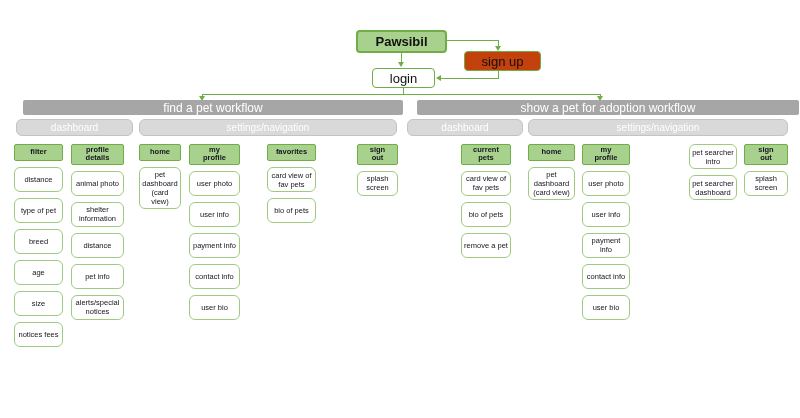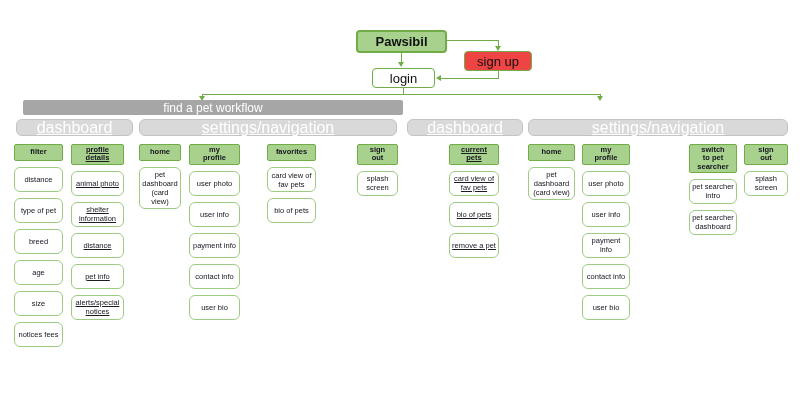--- a/index.html
+++ b/index.html
@@ -7,62 +7,62 @@
     position:relative;width:800px;height:418px;background:#fff;overflow:hidden;
     font-family:"Liberation Sans",sans-serif;color:#1c1c24;
   }
   
   .node{position:absolute;box-sizing:border-box;display:flex;align-items:center;justify-content:center;text-align:center;}
   .root-node{
     left:356px;top:30px;width:91px;height:23px;background:#a9d18e;border:2px solid #70ad47;
     border-radius:4px;font-size:13px;font-weight:600;color:#111;
   }
   .signup-node{
-    left:464px;top:51px;width:68px;height:20px;background:#ef4444;border:1.5px solid #70ad47;
+    left:464px;top:51px;width:77px;height:20px;background:#c2410c;border:1.5px solid #70ad47;
     border-radius:4px;font-size:13px;color:#111;
   }
   .login-node{
     left:372px;top:68px;width:63px;height:20px;background:#fff;border:1.5px solid #70ad47;
     border-radius:4px;font-size:13px;color:#111;
   }
   
   .line{position:absolute;background:#70ad47;}
   .arrow-down{position:absolute;width:0;height:0;border-left:3.5px solid transparent;border-right:3.5px solid transparent;border-top:5px solid #70ad47;}
   .arrow-left{position:absolute;width:0;height:0;border-top:3.5px solid transparent;border-bottom:3.5px solid transparent;border-right:5px solid #70ad47;}
   
   .wf-bar{
     position:absolute;top:100px;height:15px;background:#a6a6a6;border-radius:2px;
     display:flex;align-items:center;justify-content:center;color:#fff;font-size:12px;line-height:1;margin-left:11px;
   }
   .sub-bar{
     position:absolute;top:119px;height:17px;background:#d9d9d9;border:1px solid #c3c3c3;border-radius:6px;
-    box-sizing:border-box;display:flex;align-items:center;justify-content:center;color:#fff;font-size:16px;line-height:1;text-decoration:underline;
+    box-sizing:border-box;display:flex;align-items:center;justify-content:center;color:#fff;font-size:10px;line-height:1;
   }
   
   .col{position:absolute;top:144px;display:flex;flex-direction:column;gap:6px;align-items:stretch;}
   .col-header{
     box-sizing:border-box;min-height:17px;background:#a9d18e;border:1px solid #70ad47;border-radius:2px;
     display:flex;align-items:center;justify-content:center;text-align:center;
     font-size:7.5px;font-weight:700;line-height:1.1;padding:1px 10px;color:#15151f;
   }
   .col-item{
     box-sizing:border-box;min-height:25px;background:#fff;border:1px solid #9ecb82;border-radius:6px;
     display:flex;align-items:center;justify-content:center;text-align:center;
     font-size:7.5px;line-height:1.2;padding:2px 2px;color:#15151f;
   }
   
   .c-l-filter{left:14px;width:49px;}
-  .c-l-profile{left:71px;width:53px;text-decoration:underline;}
+  .c-l-profile{left:71px;width:53px;}
   .c-l-home{left:139px;width:42px;}
   .c-l-myprofile{left:189px;width:51px;}
   .c-l-favorites{left:247px;width:49px;margin-left:20px;}
   .c-l-switch{left:302px;width:49px;}
   .c-l-signout{left:357px;width:41px;}
   .c-r-addpet{left:405px;width:49px;}
-  .c-r-current{left:449px;width:50px;text-decoration:underline;}
+  .c-r-current{left:461px;width:50px;}
   .c-r-home{left:528px;width:47px;}
   .c-r-myprofile{left:582px;width:48px;}
   .c-r-reviews{left:637px;width:46px;}
   .c-r-switch{left:689px;width:48px;}
   .c-r-signout{left:744px;width:44px;}
   
   .b-find{left:12px;width:380px;}
   .b-show{left:406px;width:382px;}
   .sb-l-dash{left:16px;width:117px;}
   .sb-l-set{left:139px;width:258px;}
@@ -90,20 +90,21 @@
   <div class="arrow-left" style="left:436px;top:75px;"></div>
 
   <div class="line" style="left:403px;top:88px;width:1px;height:6px;"></div>
   <div class="line" style="left:202px;top:94px;width:399px;height:1px;"></div>
   <div class="line" style="left:202px;top:94px;width:1px;height:3px;"></div>
   <div class="arrow-down" style="left:199px;top:96px;"></div>
   <div class="line" style="left:600px;top:94px;width:1px;height:3px;"></div>
   <div class="arrow-down" style="left:597px;top:96px;"></div>
 
   <div class="wf-bar b-find">find a pet workflow</div>
+  <div class="wf-bar b-show">show a pet for adoption workflow</div>
 
   <div class="sub-bar sb-l-dash">dashboard</div>
   <div class="sub-bar sb-l-set">settings/navigation</div>
   <div class="sub-bar sb-r-dash">dashboard</div>
   <div class="sub-bar sb-r-set">settings/navigation</div>
 
   <div class="col c-l-filter">
       <div class="col-header">filter</div>
       <div class="col-item">distance</div>
       <div class="col-item">type of pet</div>
@@ -153,21 +154,20 @@
     </div>
   <div class="col c-r-myprofile">
       <div class="col-header">my profile</div>
       <div class="col-item">user photo</div>
       <div class="col-item">user info</div>
       <div class="col-item">payment info</div>
       <div class="col-item">contact info</div>
       <div class="col-item">user bio</div>
     </div>
   <div class="col c-r-switch">
-      <div class="col-header">switch to pet searcher</div>
       <div class="col-item">pet searcher intro</div>
       <div class="col-item">pet searcher dashboard</div>
     </div>
   <div class="col c-r-signout">
       <div class="col-header">sign out</div>
       <div class="col-item">splash screen</div>
     </div>
 
 </div>
 

